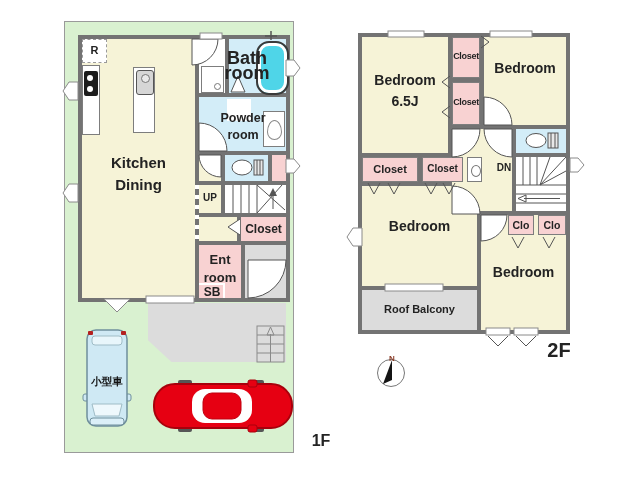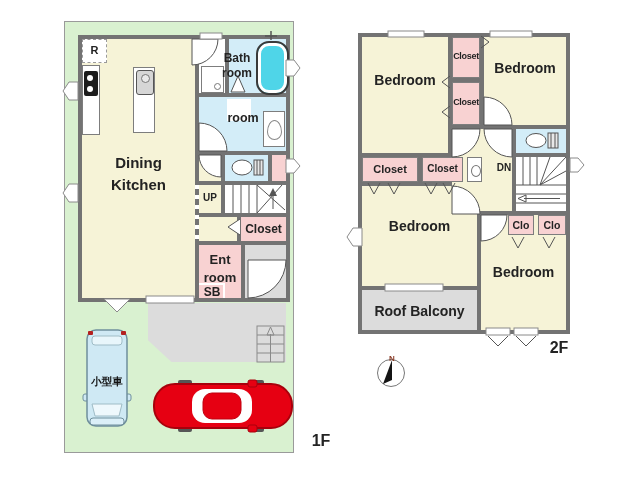--- a/index.html
+++ b/index.html
@@ -224,55 +224,57 @@
     </g>
   </svg>
 
   <svg class="ov" style="left:372px;top:350px;" width="40" height="44" viewBox="0 0 40 44">
     <circle cx="19" cy="23" r="13.5" fill="#ffffff" stroke="#777"></circle>
     <polygon points="20,10 11,34 20,30" fill="#141414"></polygon>
     <text x="20" y="11" font-size="8" font-weight="bold" fill="#8a3a25" text-anchor="middle" font-family="Liberation Sans, sans-serif">N</text>
   </svg>
 
   <div class="lbl" style="left:82px;top:152px;width:113px;font-size:15px;line-height:22px;">
-      <div>Dining</div>
-    <div>Kitchen</div>
-  </div>
-  <div class="lbl" style="left:212px;top:51px;width:50px;font-size:12px;line-height:15px;">
+      <div>Kitchen</div>
+    <div>Dining</div>
+  </div>
+  <div class="lbl" style="left:222px;top:51px;width:50px;font-size:18px;line-height:15px;">
     <div>Bath</div>
       <div>room</div>
   </div>
   <div class="lbl" style="left:205px;top:110px;width:76px;font-size:12.5px;line-height:17px;">
+    <div>Powder</div>
       <div>room</div>
   </div>
   <div class="lbl" style="left:82px;top:44px;width:25px;font-size:11px;">R</div>
   <div class="lbl" style="left:199px;top:192px;width:22px;font-size:10px;">UP</div>
   <div class="lbl" style="left:241px;top:222px;width:45px;font-size:12px;">Closet</div>
   <div class="lbl" style="left:199px;top:251px;width:42px;font-size:13px;line-height:18px;">
     <div>Ent</div>
       <div>room</div>
   </div>
   <div class="lbl" style="left:199px;top:285px;width:26px;font-size:12px;">SB</div>
   <div class="lbl" style="left:306px;top:432px;width:30px;font-size:16px;">1F</div>
 
   <div class="lbl" style="left:362px;top:70px;width:86px;font-size:14px;line-height:21px;">
     <div>Bedroom</div>
+      <div>6.5J</div>
   </div>
   <div class="lbl" style="left:484px;top:58px;width:82px;font-size:14px;line-height:21px;">
     <div>Bedroom</div>
   </div>
   <div class="lbl" style="left:362px;top:216px;width:115px;font-size:14px;line-height:21px;">
     <div>Bedroom</div>
   </div>
   <div class="lbl" style="left:481px;top:262px;width:85px;font-size:14px;line-height:21px;">
     <div>Bedroom</div>
   </div>
   <div class="lbl" style="left:449px;top:51px;width:34px;font-size:9px;letter-spacing:-0.3px;">Closet</div>
   <div class="lbl" style="left:449px;top:97px;width:34px;font-size:9px;letter-spacing:-0.3px;">Closet</div>
   <div class="lbl" style="left:362px;top:163px;width:56px;font-size:11px;">Closet</div>
   <div class="lbl" style="left:422px;top:163px;width:41px;font-size:10px;">Closet</div>
   <div class="lbl" style="left:508px;top:219px;width:26px;font-size:10.5px;">Clo</div>
   <div class="lbl" style="left:538px;top:219px;width:28px;font-size:10.5px;">Clo</div>
   <div class="lbl" style="left:494px;top:162px;width:20px;font-size:10px;">DN</div>
-  <div class="lbl" style="left:362px;top:303px;width:115px;font-size:14px;">Roof Balcony</div>
-  <div class="lbl" style="left:544px;top:339px;width:30px;font-size:16px;">2F</div>
+  <div class="lbl" style="left:362px;top:303px;width:115px;font-size:11px;">Roof Balcony</div>
+  <div class="lbl" style="left:544px;top:339px;width:30px;font-size:20px;">2F</div>
 
 </div>
 
 </body></html>

